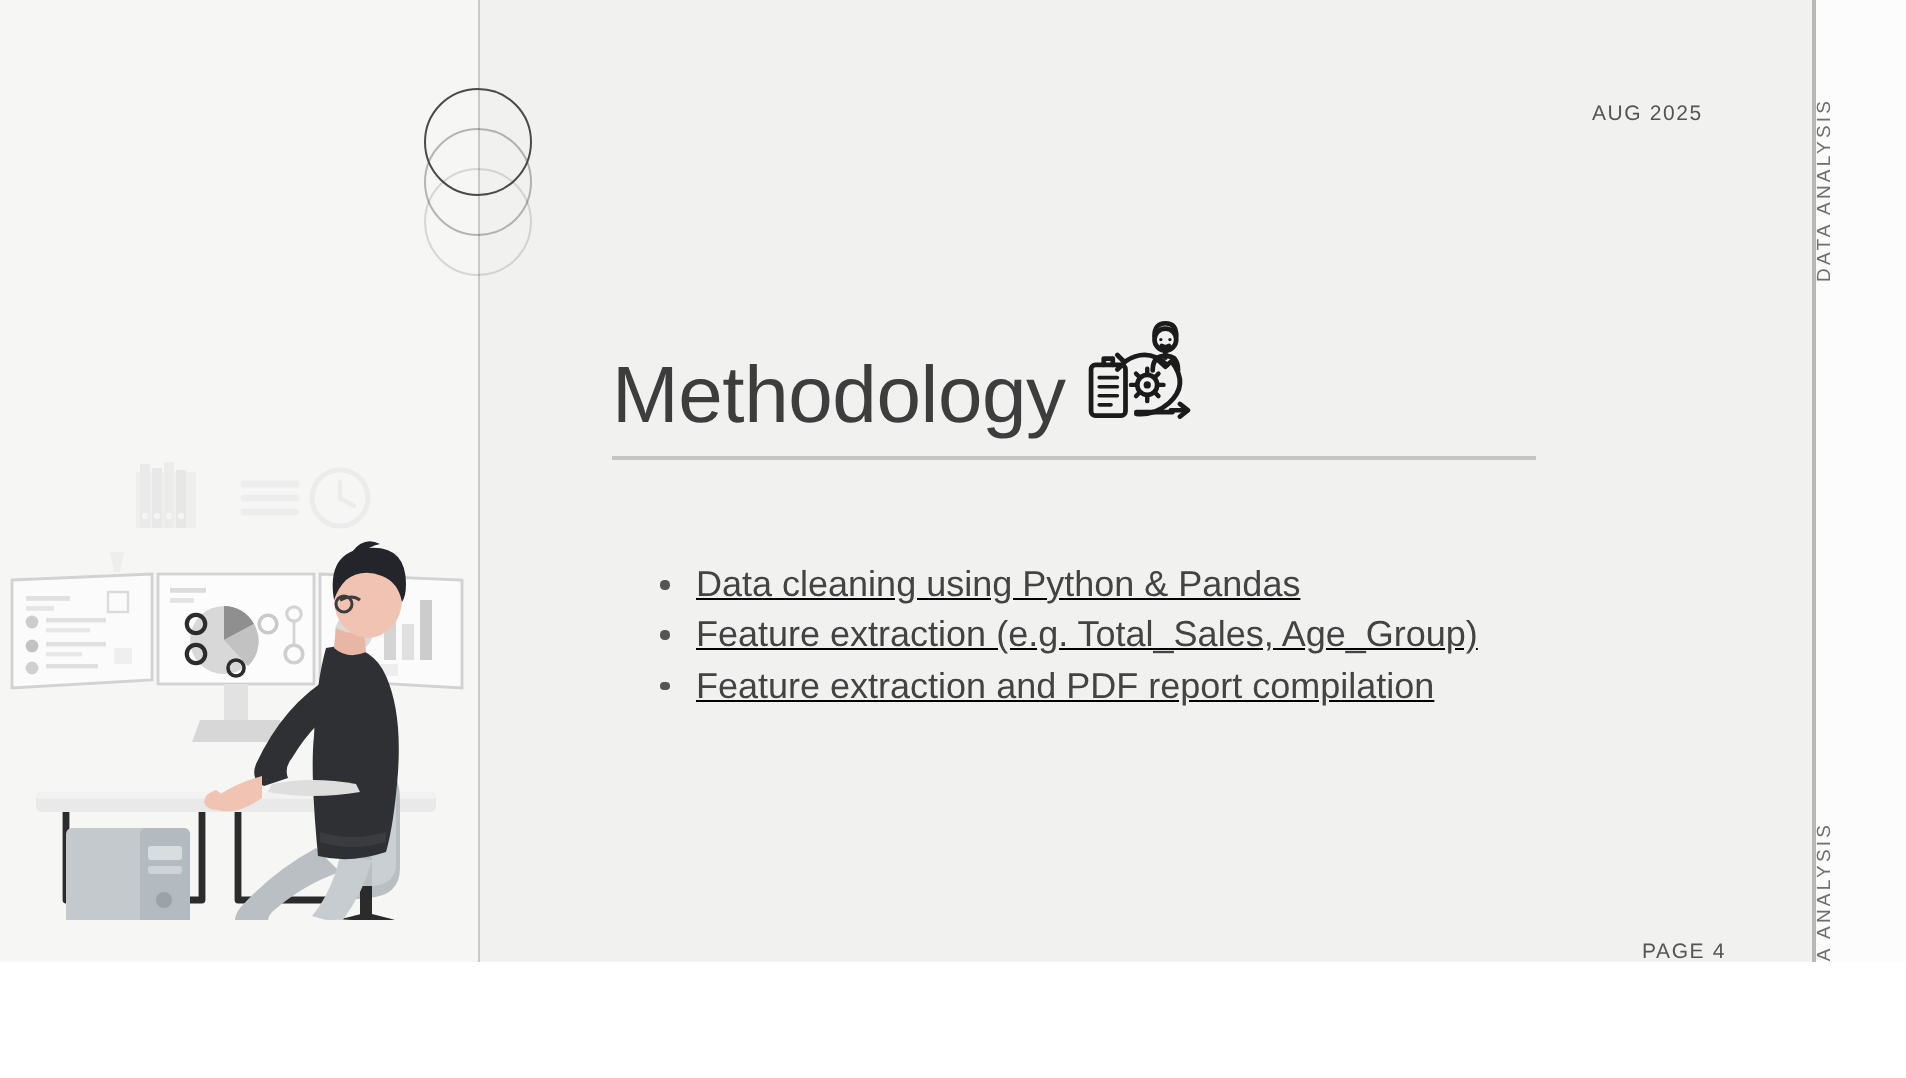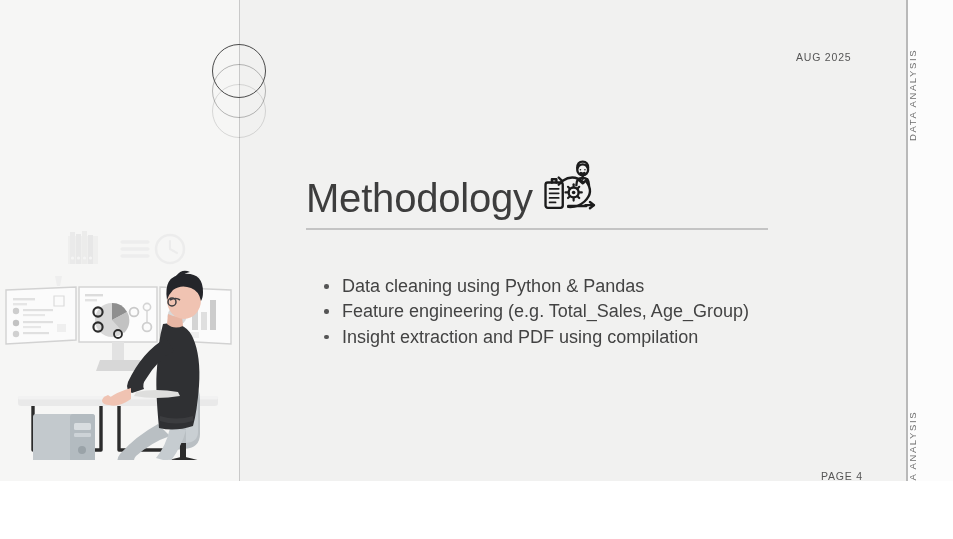--- a/index.html
+++ b/index.html
@@ -121,21 +121,21 @@
     width: 462px; height: 1.5px;
     background: #c4c4c4;
   }
 
   
   .bullets {
     position: absolute;
     left: 318px; top: 272px;
     width: 560px;
     list-style: none;
-    margin: 2px; padding: 0;
+    margin: 8px; padding: 0; text-decoration: underline;
   }
   .bullets li {
     position: relative;
     padding-left: 22px;
     font-size: 18px;
     color: #434343;
     line-height: 25.4px;
     white-space: nowrap;
   }
   .bullets li::before {
@@ -383,21 +383,21 @@
         <path d="M46 19 v4"></path>
         <path d="M39 30 q0 -8 7 -8 q7 0 7 8"></path>
         <path d="M41 23.5 L46 28 L51 23.5"></path>
       </svg>
     </div>
   </div>
   <div class="title-rule"></div>
 
   <ul class="bullets">
     <li>Data cleaning using Python &amp; Pandas</li>
-    <li>Feature engineering (e.g. Total_Sales, Age_Group)</li>
-    <li>Insight extraction and PDF using compilation</li>
+    <li>Feature extraction (e.g. Total_Sales, Age_Group)</li>
+    <li>Feature extraction and PDF report compilation</li>
   </ul>
 
   <div class="watermark">خمسات</div>
 
   <div class="page-label">PAGE 4</div>
 
 </div>
 
 </body></html>

